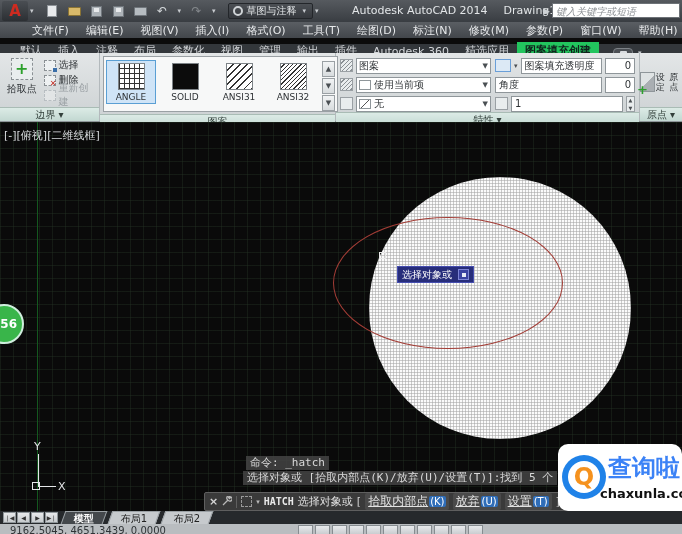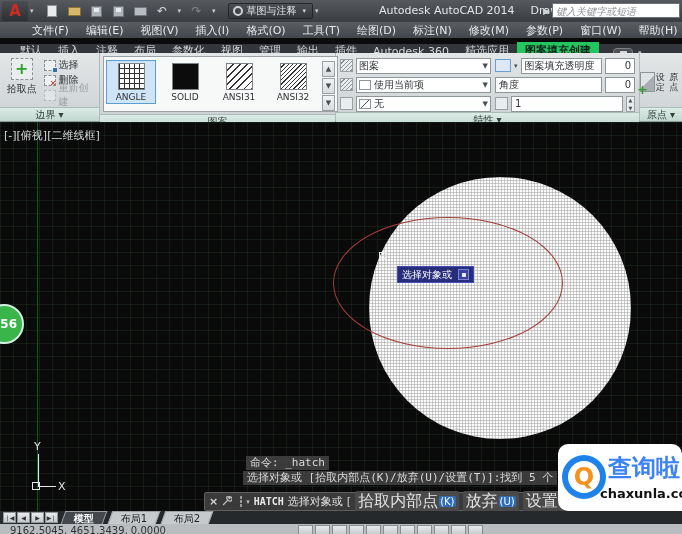--- a/index.html
+++ b/index.html
@@ -16,21 +16,21 @@
   .i-page{width:10px;height:12px;background:#e8eaec;border:1px solid #8d9297;}
   .i-folder{width:13px;height:9px;background:#d8b96a;border:1px solid #8a7334;border-radius:1px;}
   .i-save{width:11px;height:11px;background:#aeb4b9;border:1px solid #70767c;}
   .i-save::after{content:"";display:block;width:5px;height:4px;margin:1px auto 0;background:#e8eaec;}
   .i-print{width:13px;height:9px;background:#b6bcc1;border:1px solid #70767c;border-radius:1px 1px 0 0;}
   .i-arrow{color:#d4d8db;font-size:12px;line-height:1;}
   .i-arrow.dim{color:#84888c;}
   .workspace{display:flex;align-items:center;gap:4px;margin-left:10px;height:16px;padding:0 4px;border:1px solid #23262a;background:linear-gradient(#4c5055,#35383d);border-radius:2px;}
   .gear{width:10px;height:10px;border:2px solid #cfd3d6;border-radius:50%;position:relative;}
   .workspace span.lbl{color:#e3e6e8;font-size:10px;white-space:nowrap;}
-  .win-title{position:absolute;left:352px;top:4px;display:flex;gap:16px;color:#e3e6e8;font-size:11px;white-space:nowrap;margin-left:27px;}
+  .win-title{position:absolute;left:352px;top:4px;display:flex;gap:16px;color:#e3e6e8;font-size:11px;white-space:nowrap;}
   .search{position:absolute;right:2px;top:3px;display:flex;align-items:center;}
   .search .go{color:#cfd3d6;font-size:9px;margin-right:2px;}
   .search .box{width:128px;height:15px;background:#fff;border:1px solid #6d7277;font-size:10px;font-style:italic;color:#8c9094;padding:1px 3px;overflow:hidden;white-space:nowrap;}
 
   
   .menubar{position:absolute;left:0;top:22px;width:682px;height:16px;background:linear-gradient(#5a5e63,#42464b);display:flex;align-items:center;gap:17px;padding-left:32px;}
   .menubar span{color:#e8eaec;font-size:11px;white-space:nowrap;}
 
   
   .rtabs{position:absolute;left:0;top:44px;width:682px;height:15px;background:#33373b;display:flex;align-items:flex-end;padding-left:12px;}
@@ -118,21 +118,21 @@
   .dock{position:absolute;left:204px;top:370px;width:368px;height:19px;background:#3a3a3a;border:1px solid #5f5f5f;border-radius:2px;display:flex;align-items:center;gap:4px;padding:0 4px;z-index:5;}
   .dock .x{color:#d8d8d8;font-size:11px;font-weight:bold;}
   .dock .wr{color:#b8b8b8;font-size:10px;}
   .dock .sep{width:1px;height:12px;background:#5f5f5f;}
   .dock .hicon{width:11px;height:11px;border:1px dashed #9a9a9a;}
   .dock .dd{color:#b8b8b8;font-size:7px;}
   .dock .cmd{color:#e8e8e8;font-size:10px;font-weight:bold;font-family:"DejaVu Sans Mono",monospace;}
   .dock .pt{color:#e2e2e2;font-size:11px;white-space:nowrap;}
   .dock .br{color:#cfcfcf;font-size:11px;}
   .opt{display:flex;align-items:center;background:#4a4a4a;border-radius:2px;padding:0 3px;gap:1px;}
-  .opt .ot{color:#e2e2e2;font-size:16px;white-space:nowrap;}
+  .opt .ot{color:#e2e2e2;font-size:12px;white-space:nowrap;text-decoration:underline;}
   .opt .ok{background:#2f6db8;color:#fff;font-size:10px;border-radius:2px;padding:0 1px;}
   .wm{position:absolute;left:558px;top:322px;width:124px;height:67px;background:#fff;border-radius:10px 10px 0 10px;z-index:9;overflow:hidden;}
   .wm-logo{position:absolute;left:4px;top:11px;width:44px;height:44px;border-radius:50%;background:#1f82e8;display:flex;align-items:center;justify-content:center;}
   .wm-logo .inner{width:32px;height:32px;border-radius:50%;background:#fff;display:flex;align-items:center;justify-content:center;}
   .wm-logo .q{color:#f5921e;font-weight:bold;font-size:24px;line-height:1;}
   .wm .zh{position:absolute;left:50px;top:8px;color:#3b82f6;font-size:24px;font-weight:bold;white-space:nowrap;}
   .wm .en{position:absolute;left:42px;top:42px;color:#111;font-size:13px;font-weight:bold;white-space:nowrap;}
 
   
   .ltrow{position:absolute;left:0;top:511px;width:682px;height:13px;background:#26292c;display:flex;align-items:center;gap:1px;padding-left:3px;}

